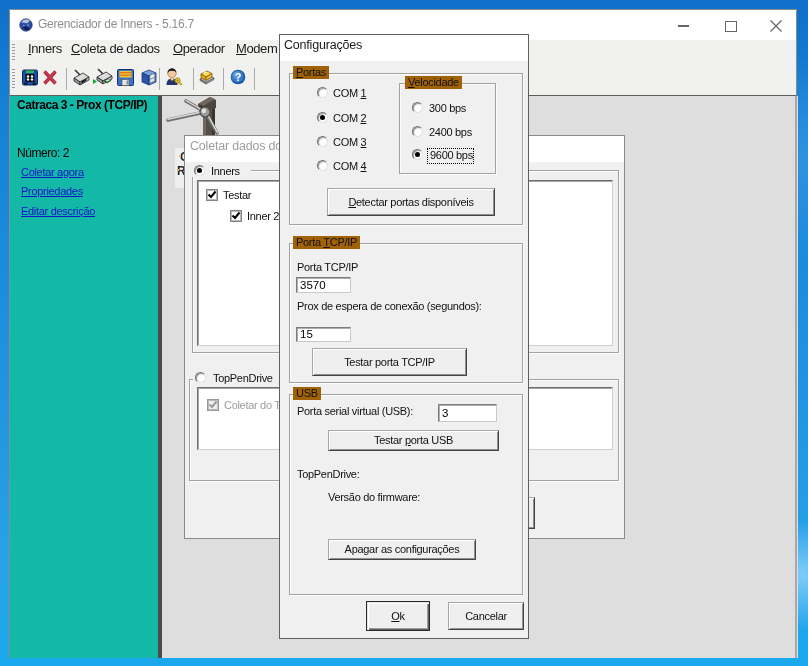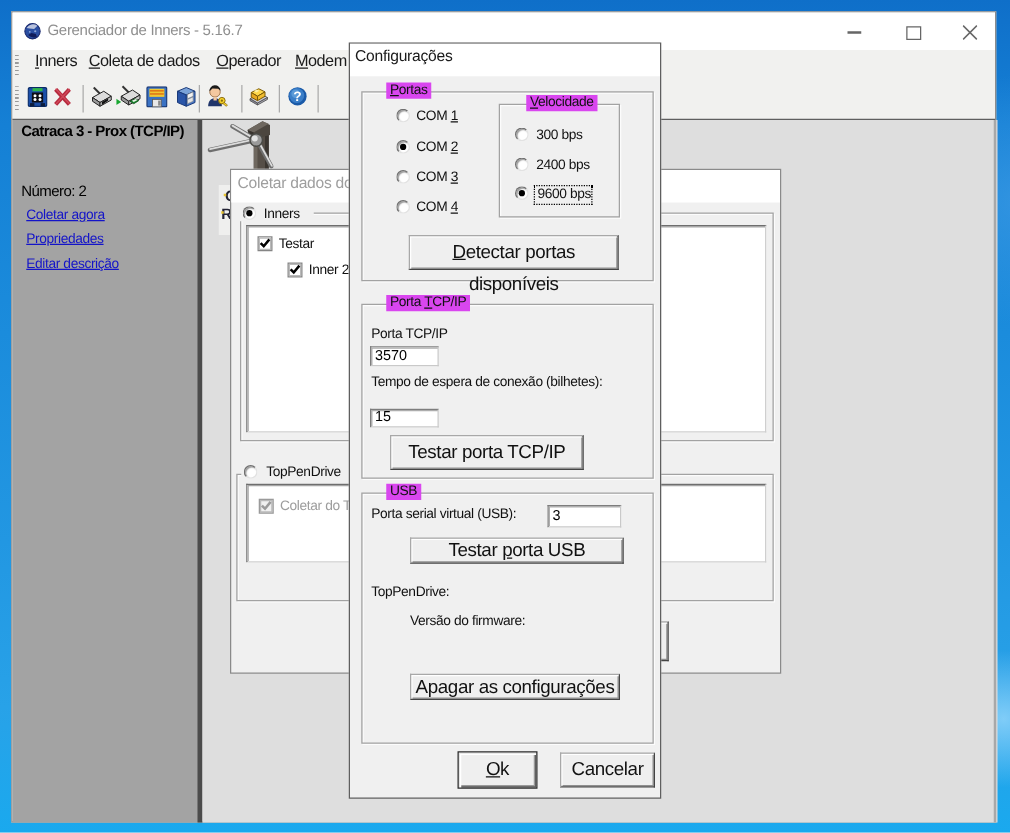--- a/index.html
+++ b/index.html
@@ -15,32 +15,32 @@
   .abs { position:absolute; }
   
   #win { left:9px; top:9px; width:788px; height:649px; background:#f1f1ef; border:1px solid #8c8c8c; }
   #titlebar { left:0; top:0; width:100%; height:30px; background:#ffffff; }
   #titletext { left:28px; top:6.5px; font-size:12px; color:#8f8f8f; letter-spacing:-0.25px; }
   #menubar { left:0; top:30px; width:100%; height:24px; background:#f1f1ef; font-size:13px; letter-spacing:-0.4px; color:#1b1b1b; }
   .menuitem { top:0.5px; }
   #toolbar { left:0; top:54px; width:100%; height:31px; background:#f1f1ef; }
   .tsep { width:1px; height:22px; top:4px; background:#ababab; }
   #clientline { left:0; top:85px; width:100%; height:1px; background:#5f5f5f; }
-  #sidebar { left:0; top:86px; width:149px; height:562px; background:#a3a3a3; }
+  #sidebar { left:0; top:86px; width:149px; height:562px; background:#14b8a6; }
   #divider { left:148px; top:86px; width:4px; height:562px; background:#4b4b4b; }
   #client { left:152px; top:86px; width:636px; height:562px; background:#dedede; }
   .grip { left:2px; width:3px; background-image:repeating-linear-gradient(to bottom, #9a9a9a 0 1px, #f1f1ef 1px 3px); }
   a.lnk { color:#1414c8; text-decoration:underline; font-size:11px; letter-spacing:-0.3px; }
   
   .dlg { background:#f0f0f0; border:1px solid #5f5f5f; }
   .dlgtitle { background:#ffffff; }
   .gb { border:1px solid #a2a2a2; box-shadow:1px 1px 0 rgba(255,255,255,.8), inset 1px 1px 0 rgba(255,255,255,.8); }
-  .gblabel { background:#d946ef; padding:0 3px; top:-7px; font-size:11px; letter-spacing:-0.3px; color:#111; line-height:13px;margin-left:16px; }
+  .gblabel { background:#a16207; padding:0 3px; top:-7px; font-size:11px; letter-spacing:-0.3px; color:#111; line-height:13px; }
   .btn {
-    background:#efefef; font-size:15px; letter-spacing:-0.3px; color:#111; text-align:center;
+    background:#efefef; font-size:11px; letter-spacing:-0.3px; color:#111; text-align:center;
     border:1px solid; border-color:#a8a8a8 #444 #444 #a8a8a8;
     box-shadow:inset 1px 1px 0 #ffffff, inset -1px -1px 0 #8f8f8f;
   }
   .btn.def { border-color:#2b2b2b; box-shadow:inset 1px 1px 0 #e4e4e4, inset 2px 2px 0 #ffffff, inset -1px -1px 0 #606060, inset -2px -2px 0 #9a9a9a; }
   .inp {
     background:#ffffff; font-size:11.5px; color:#000;
     border:1px solid; border-color:#7d7d7d #c9c9c9 #c9c9c9 #7d7d7d;
     box-shadow:inset 1px 1px 0 #adadad;
     padding-left:3px;
   }
@@ -284,28 +284,28 @@
       <div class="dot"></div>
     </div>
   <div class="abs focusrect" style="left:147px;top:113px;width:47px;height:16px"></div>
   <div class="abs lbl" style="left:150px;top:114px">9600 bps</div>
   <div class="abs btn" style="left:47px;top:153px;width:168px;height:28px;line-height:26px"><u>D</u>etectar portas disponíveis</div>
 
   <div class="abs gb" style="left:9px;top:208px;width:234px;height:140px"></div>
   <div class="abs gblabel" style="left:13px;top:201px">Porta <u>T</u>CP/IP</div>
   <div class="abs lbl" style="left:17px;top:226px">Porta TCP/IP</div>
   <div class="abs inp" style="left:16px;top:242px;width:55px;height:16px;line-height:14px">3570</div>
-  <div class="abs lbl" style="left:17px;top:265px">Tempo de espera de conexão (bilhetes):</div>
+  <div class="abs lbl" style="left:17px;top:265px">Prox de espera de conexão (segundos):</div>
   <div class="abs inp" style="left:16px;top:292px;width:55px;height:15px;line-height:13px">15</div>
   <div class="abs btn" style="left:32px;top:313px;width:155px;height:28px;line-height:26px">Testar porta TCP/IP</div>
 
   <div class="abs gb" style="left:9px;top:359px;width:234px;height:201px"></div>
   <div class="abs gblabel" style="left:13px;top:352px">USB</div>
   <div class="abs lbl" style="left:17px;top:370px">Porta serial virtual (USB):</div>
   <div class="abs inp" style="left:158px;top:369px;width:59px;height:18px;line-height:16px">3</div>
   <div class="abs btn" style="left:48px;top:395px;width:171px;height:21px;line-height:19px">Testar <u>p</u>orta USB</div>
   <div class="abs lbl" style="left:17px;top:433px">TopPenDrive:</div>
   <div class="abs lbl" style="left:48px;top:456px">Versão do firmware:</div>
-  <div class="abs btn" style="left:48px;top:504px;width:168px;height:21px;line-height:19px">Apagar as configurações</div>
+  <div class="abs btn" style="left:48px;top:504px;width:148px;height:21px;line-height:19px">Apagar as configurações</div>
 
   <div class="abs btn def" style="left:86px;top:566px;width:64px;height:30px;line-height:28px"><u>O</u>k</div>
   <div class="abs btn" style="left:168px;top:567px;width:76px;height:28px;line-height:26px">Cancelar</div>
 </div>
 
 </body></html>

